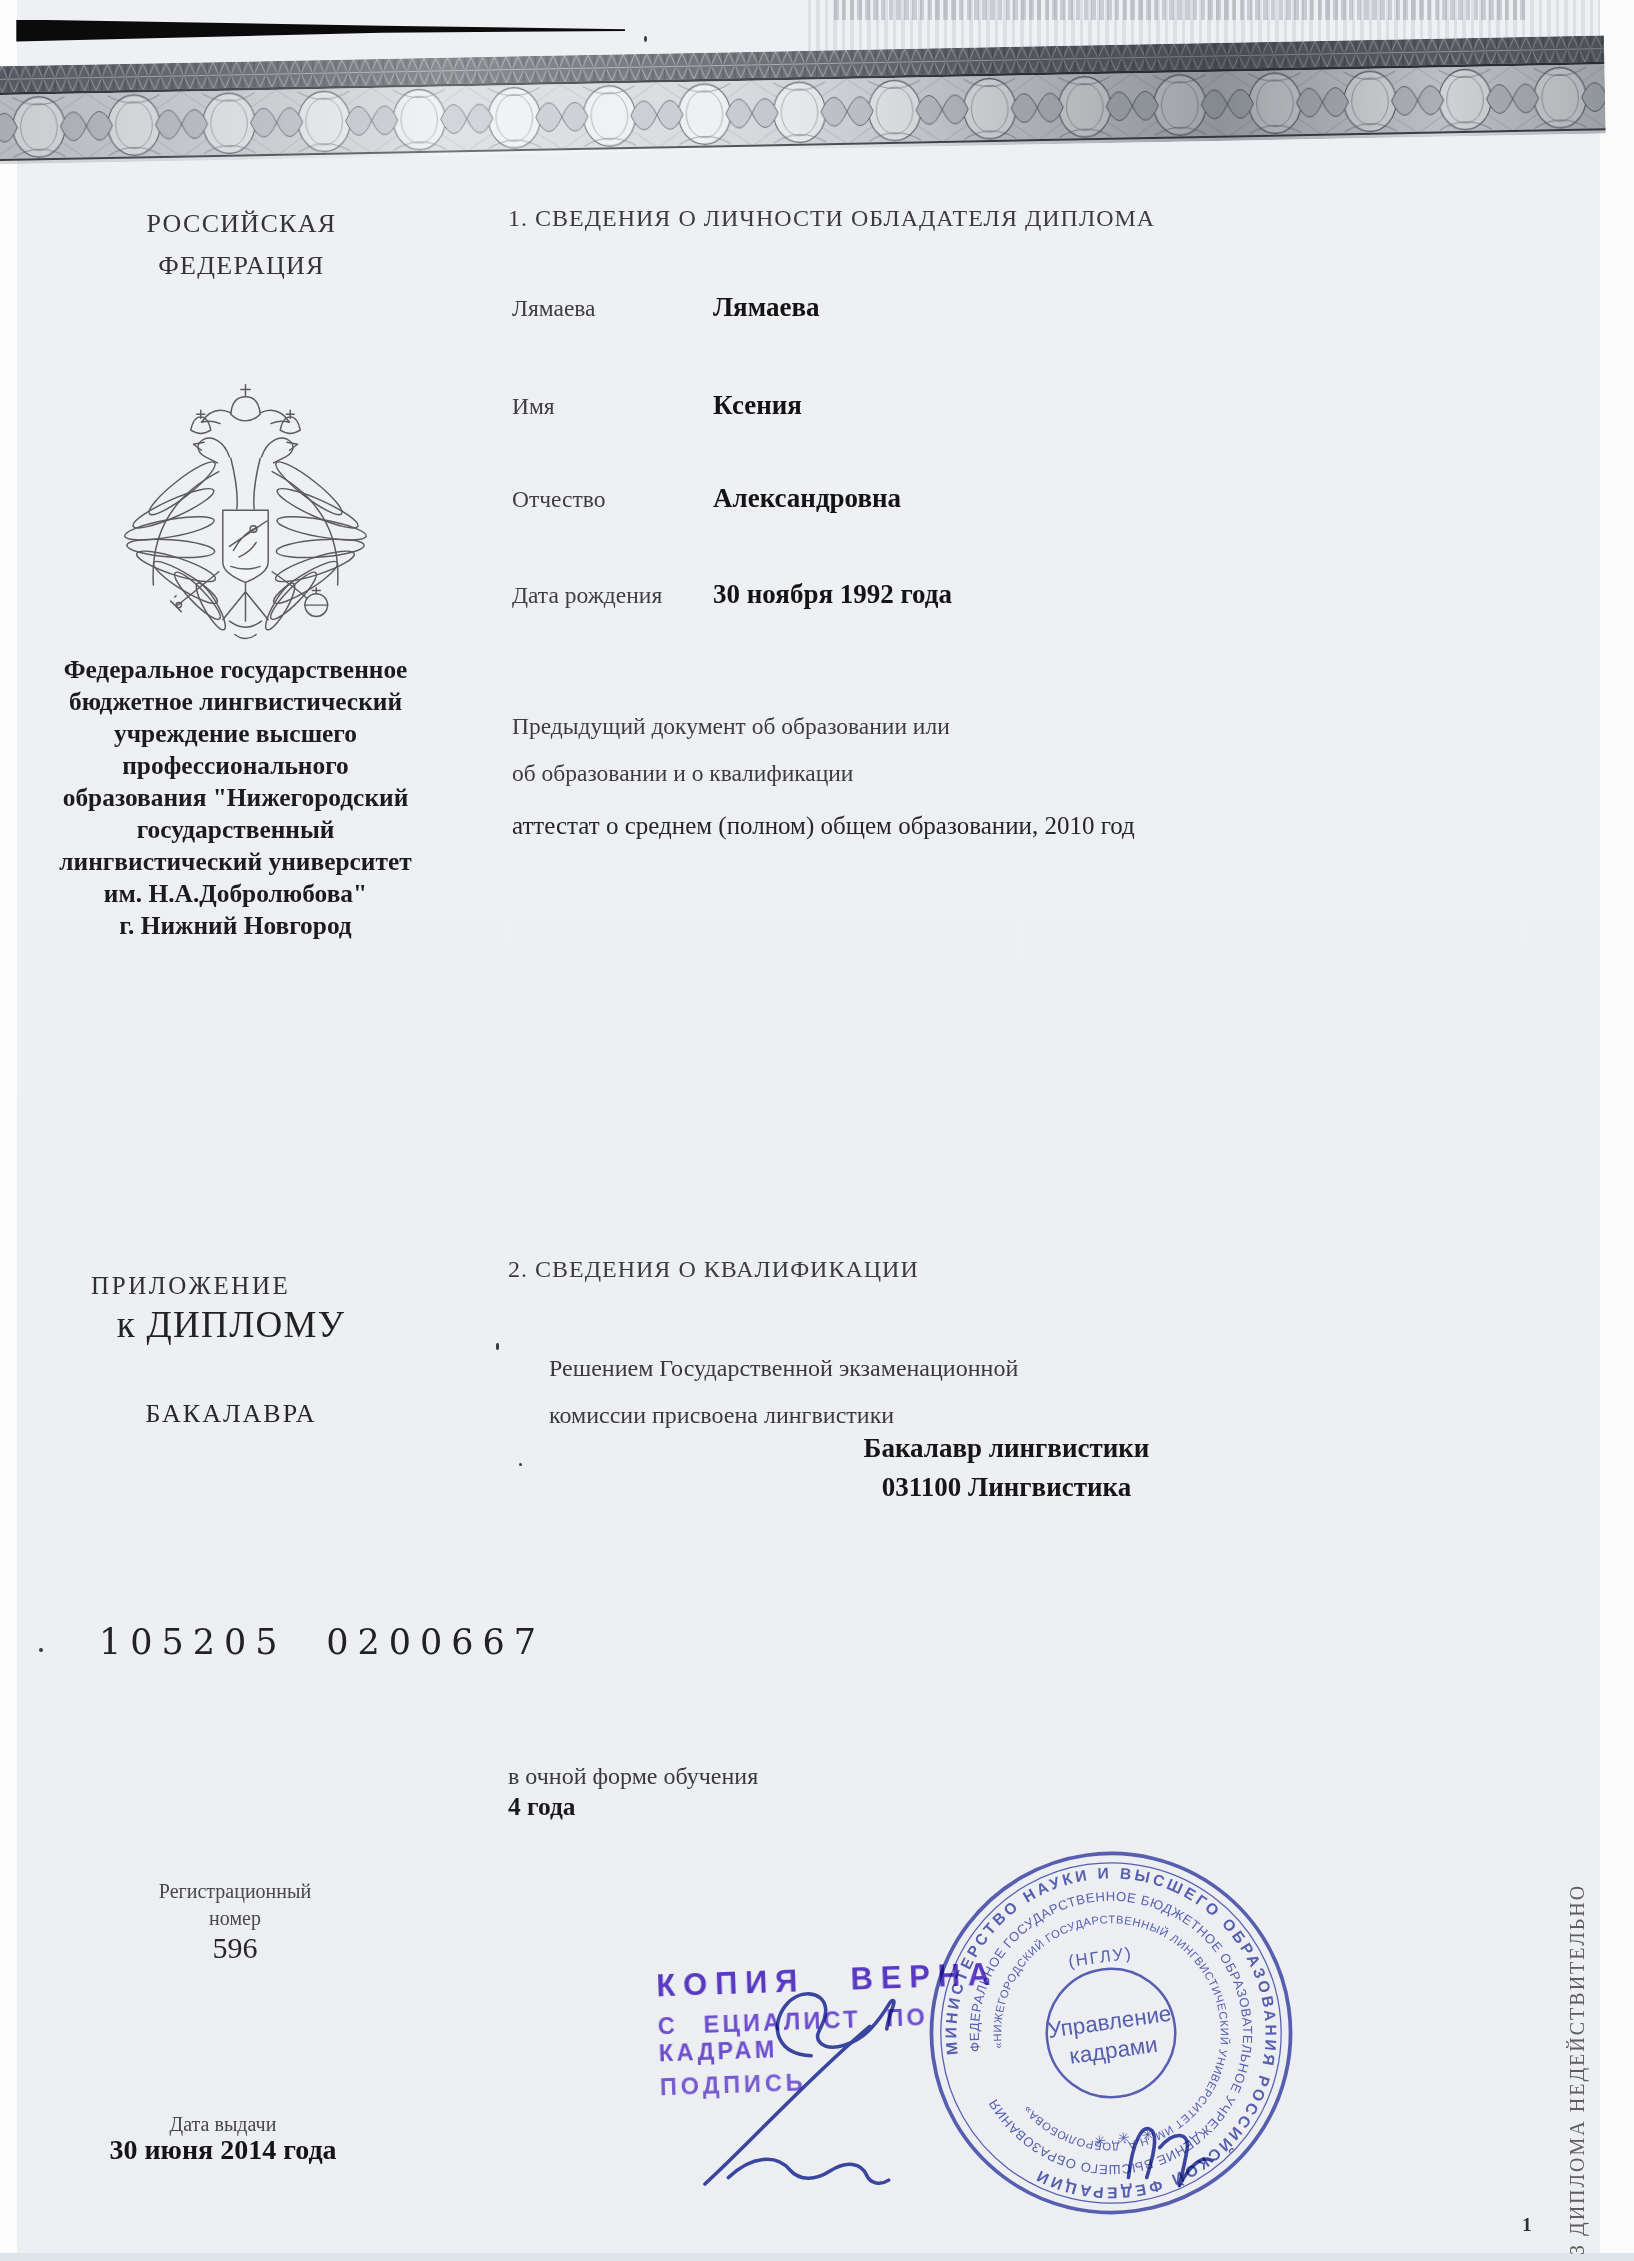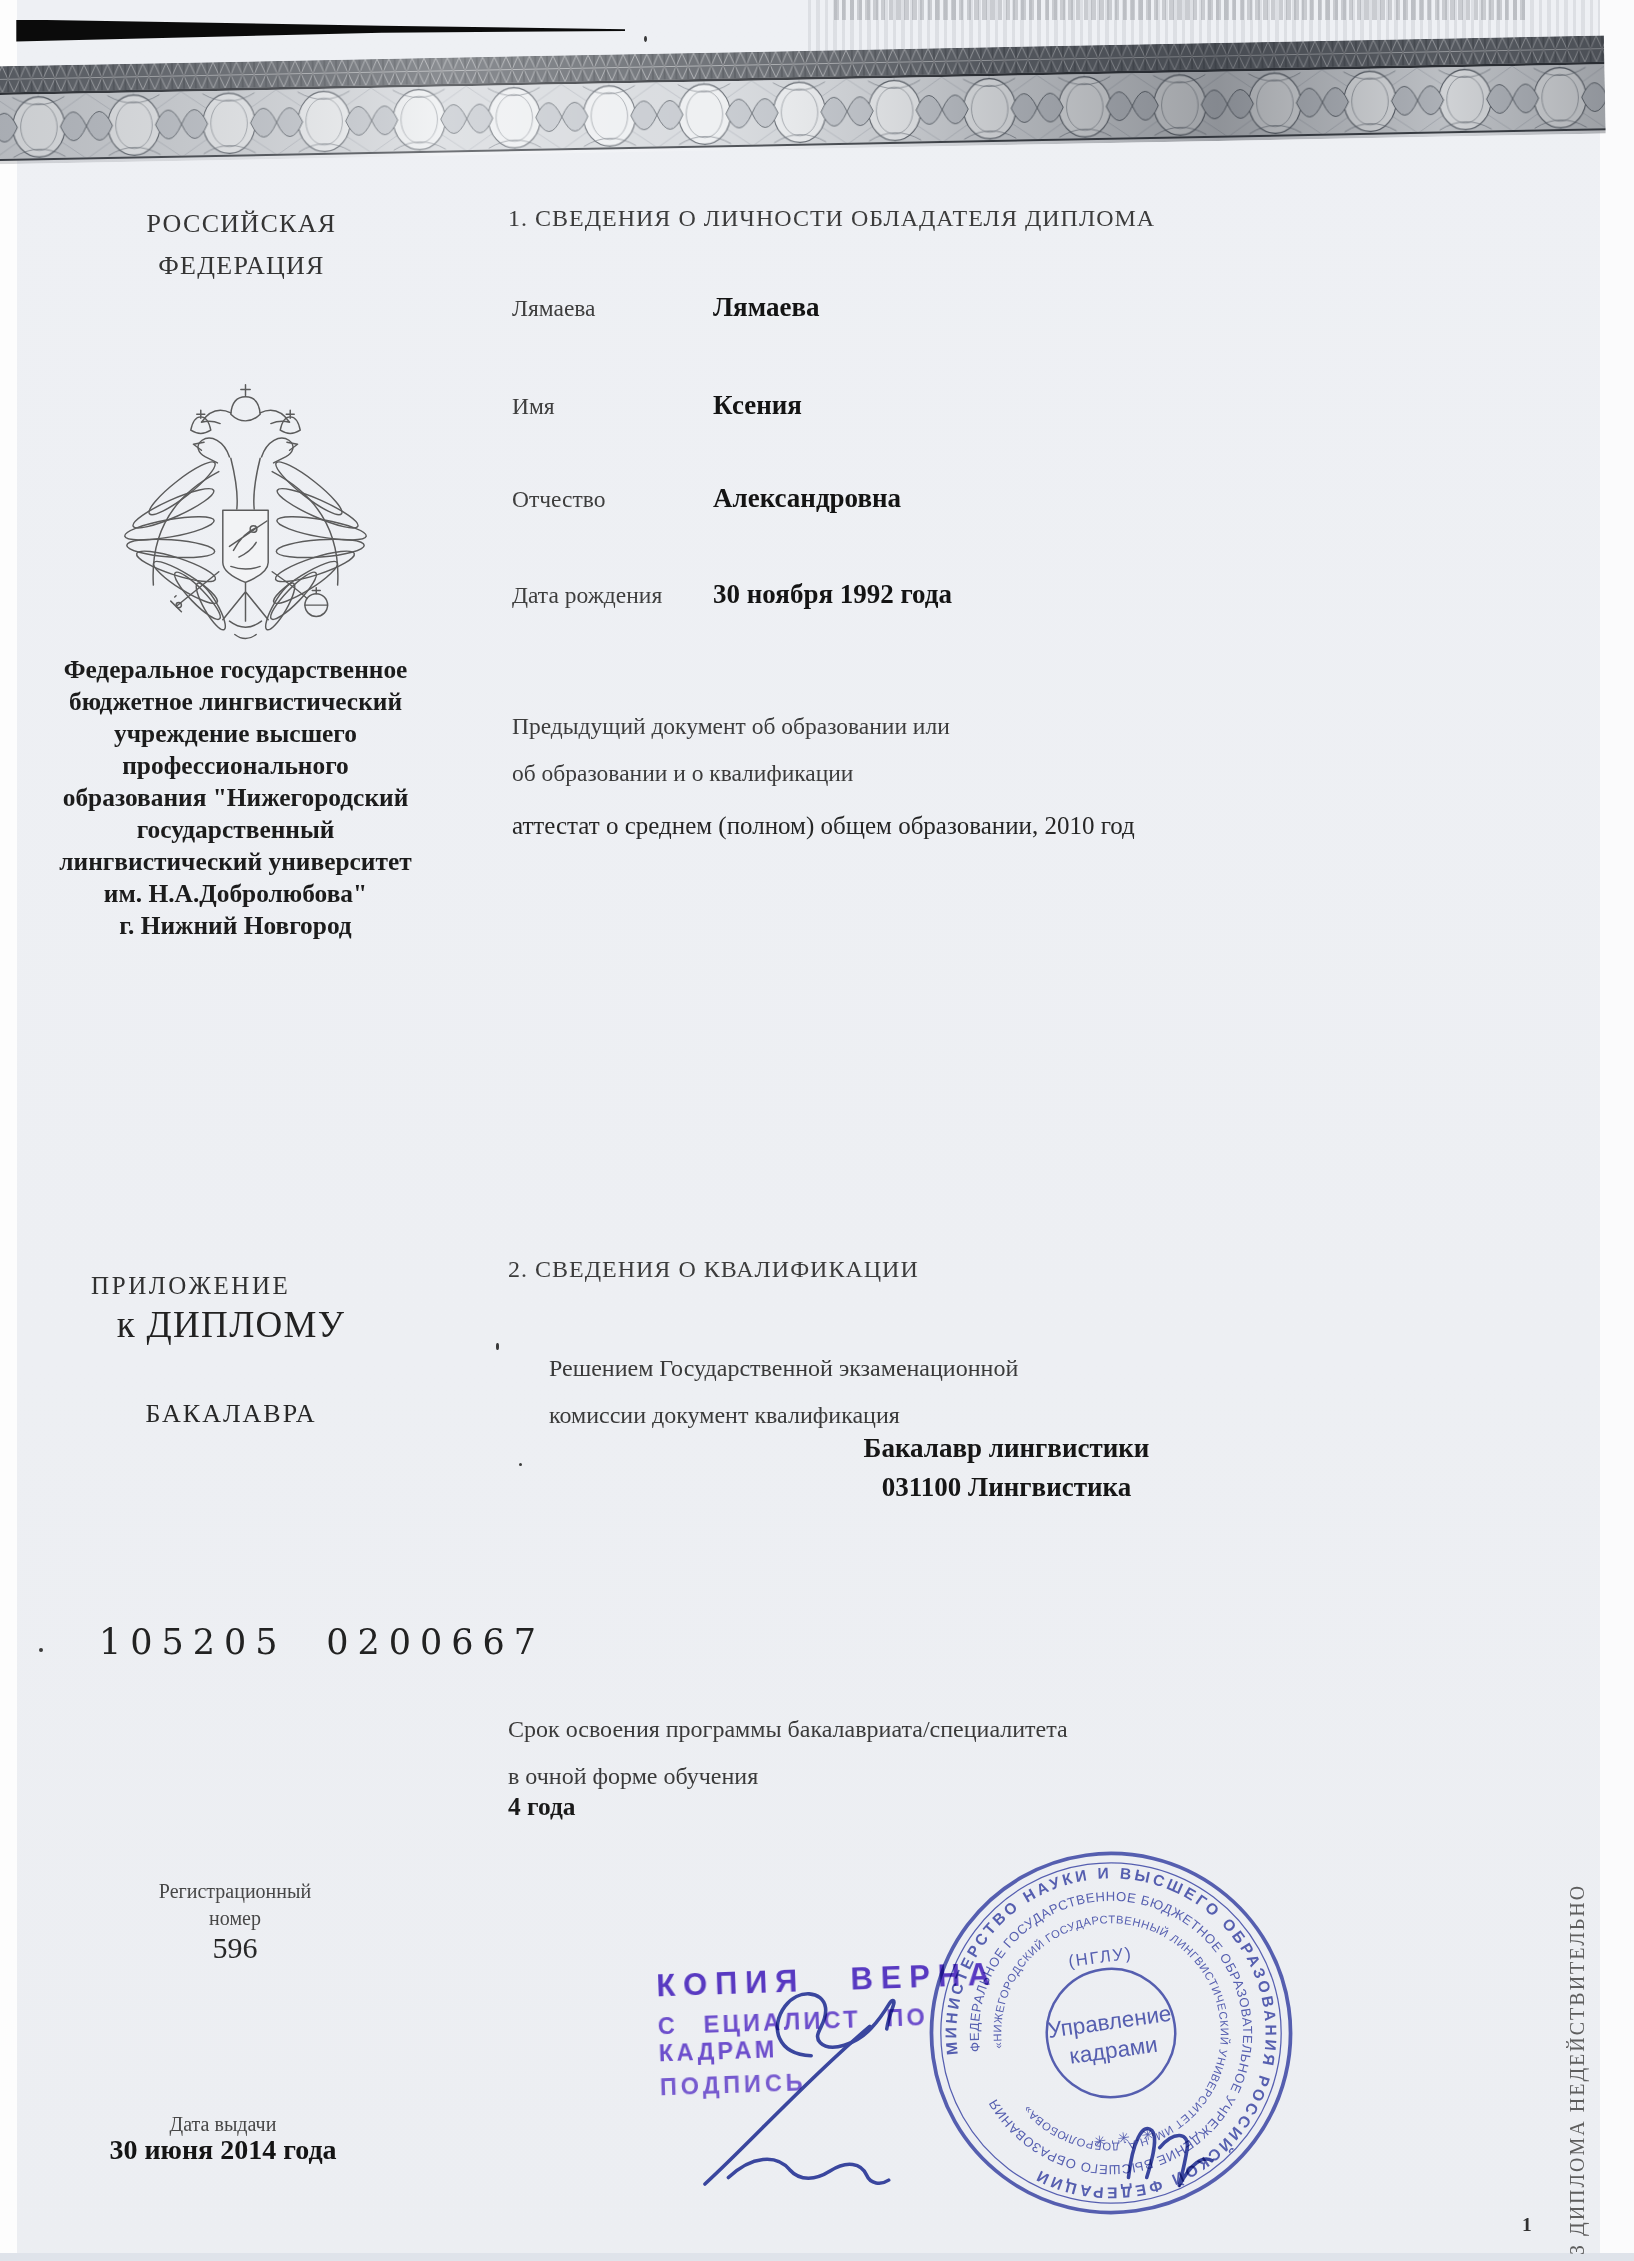--- a/index.html
+++ b/index.html
@@ -235,27 +235,26 @@
   <div class="prevdoc" style="top:760px;">об образовании и о квалификации</div>
   <div class="prevdoc-val" style="top:812px;">аттестат о среднем (полном) общем образовании, 2010 год</div>
 
   <div class="s2-title">2. СВЕДЕНИЯ О КВАЛИФИКАЦИИ</div>
 
   <div class="supp1">ПРИЛОЖЕНИЕ</div>
   <div class="supp2">к ДИПЛОМУ</div>
   <div class="supp3">БАКАЛАВРА</div>
 
   <div class="decision" style="top:1355px;">Решением Государственной экзаменационной</div>
-  <div class="decision" style="top:1402px;">комиссии документ квалификация</div>
+  <div class="decision" style="top:1402px;">комиссии присвоена лингвистики</div>
   <div class="qual" style="top:1433px;">Бакалавр лингвистики</div>
   <div class="qual" style="top:1472px;">031100 Лингвистика</div>
 
   <div class="serial">105205 0200667</div>
 
-  <div class="duration" style="top:1716px;">Срок освоения программы бакалавриата/специалитета</div>
   <div class="duration" style="top:1763px;">в очной форме обучения</div>
   <div class="duration-val">4 года</div>
 
   <div class="reg">
     <div>Регистрационный</div>
     <div>номер</div>
     <div class="reg-num">596</div>
   </div>
 
   <div class="issue">

